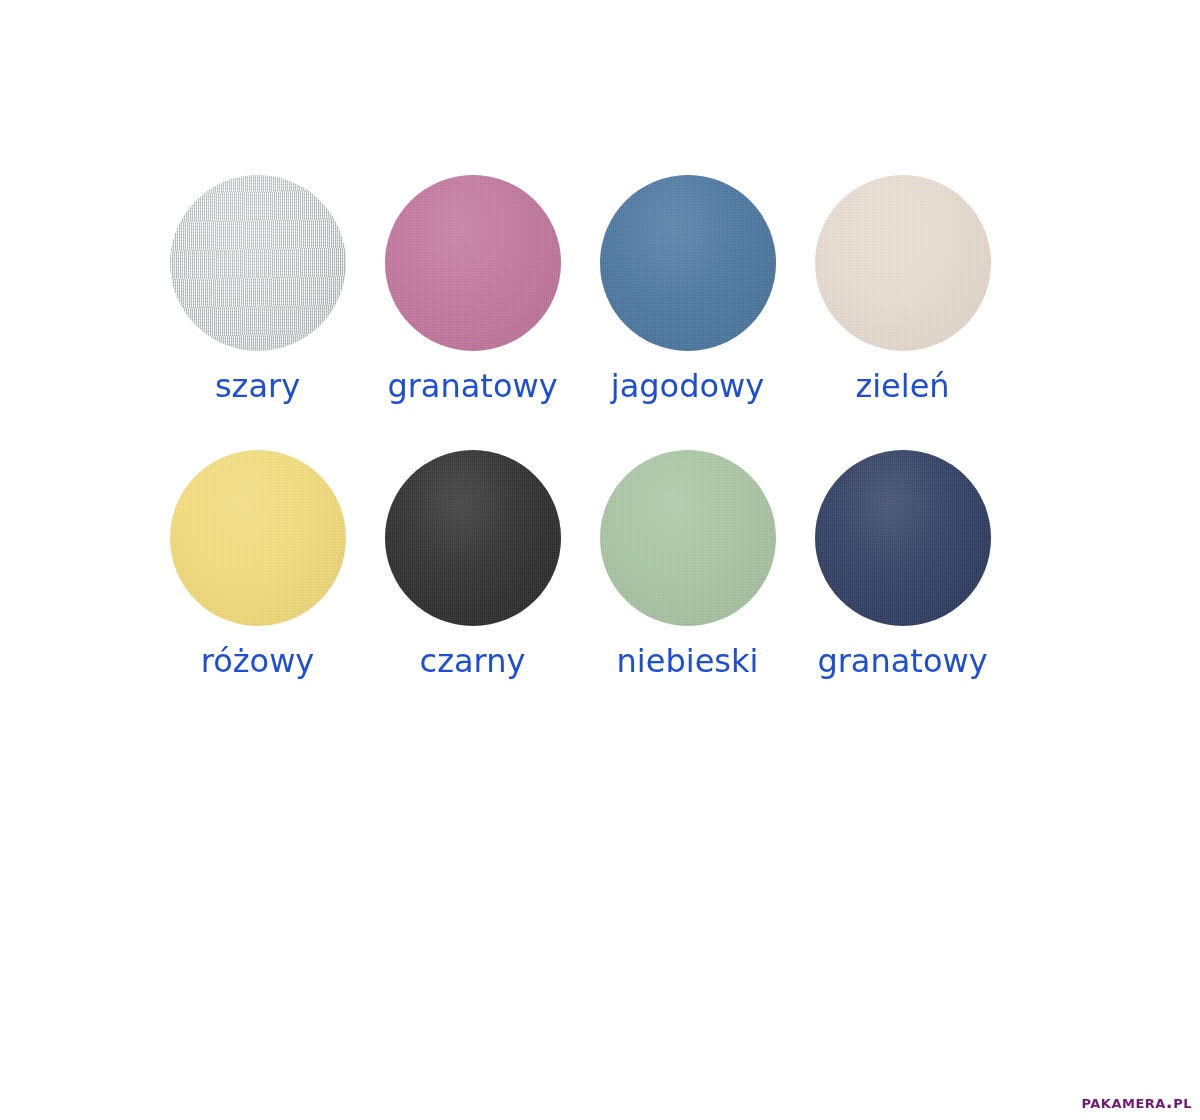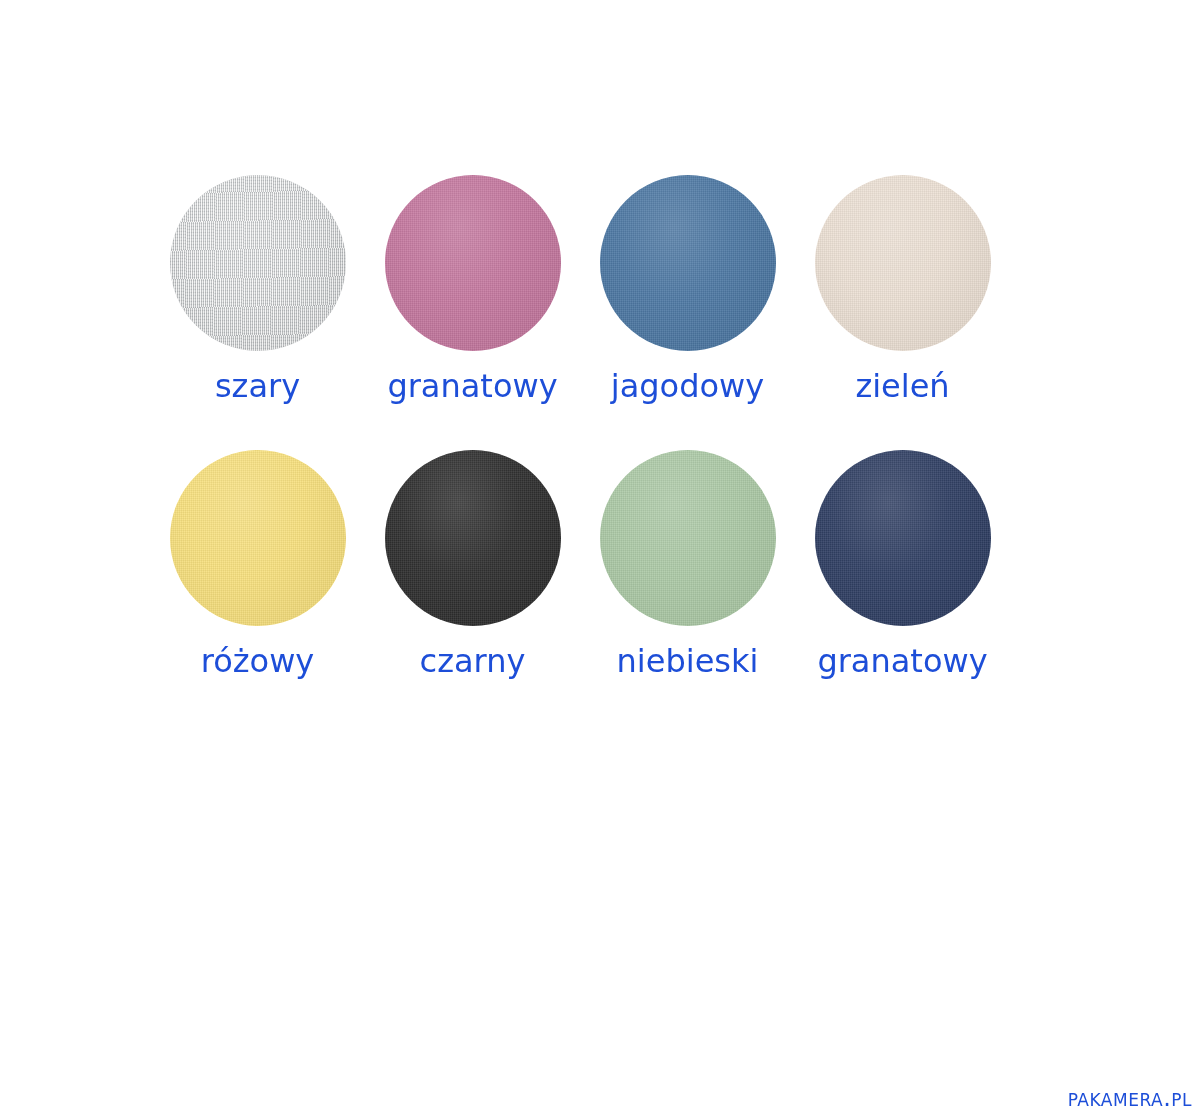--- a/index.html
+++ b/index.html
@@ -125,26 +125,26 @@
     white-space: nowrap;
     font-family: "DejaVu Sans", "Liberation Sans", sans-serif;
     font-weight: 400;
   }
 
   #watermark {
     position: absolute;
     right: 8px;
     bottom: 8px;
     font-family: "DejaVu Sans", "Liberation Sans", sans-serif;
-    font-size: 24px;
+    font-size: 18px;
     letter-spacing: 0.5px;
-    color: #1d4ed8;
+    color: #701a75;
     font-variant: small-caps;
     text-transform: lowercase;
-    font-weight: 400;
+    font-weight: 700;
     user-select: none;
   }
 </style>
 </head>
 <body style="background-color: rgb(255, 255, 255);">
 
 <div id="swatch-board">
   <div class="swatch-grid">
       <div class="swatch-cell">
         <div class="swatch-disc-wrap">

